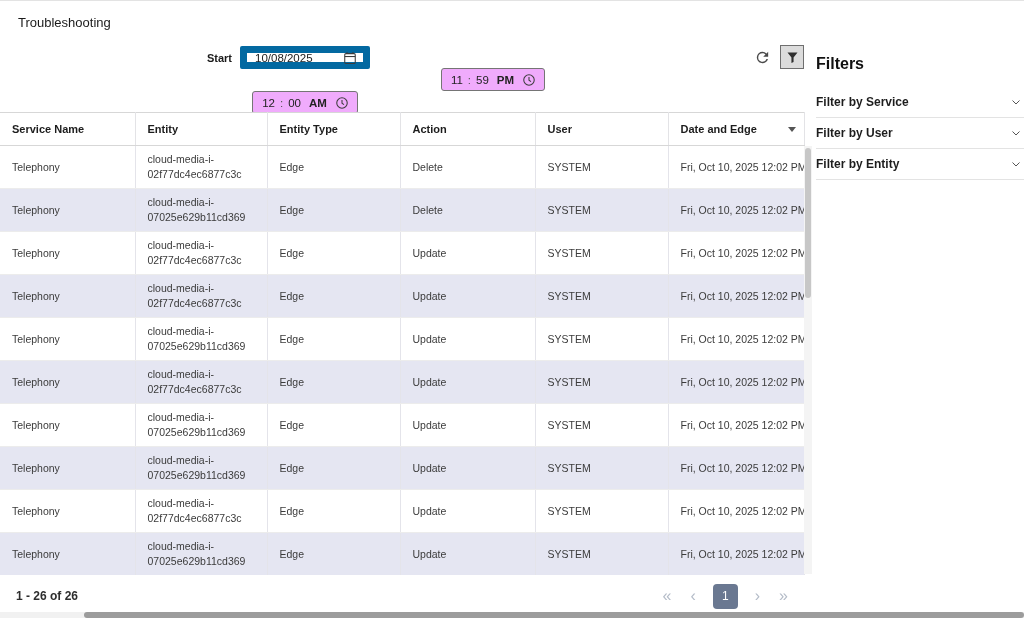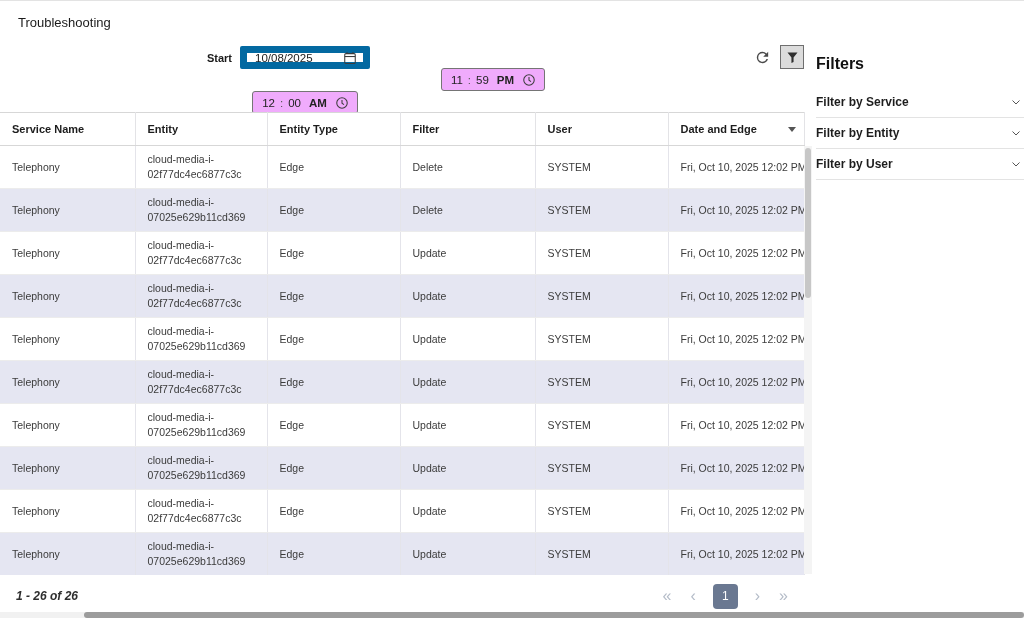--- a/index.html
+++ b/index.html
@@ -44,21 +44,21 @@
   table.audit td[data-cell="datetime"] { white-space: nowrap; }
   table.audit tr.alt td { background: #e5e6f2; }
   .caret-down { width: 0; height: 0; border-left: 4px solid transparent; border-right: 4px solid transparent; border-top: 5px solid #555; display: inline-block; }
 
   
   .v-scrollbar { position: absolute; top: 34px; right: 0; width: 8px; height: 428px; background: #f4f4f4; }
   .v-scrollbar .thumb { position: absolute; top: 2px; left: 1px; width: 6px; height: 150px; background: #c7c7c7; border-radius: 3px; }
 
   
   .pagination { position: absolute; left: 0; bottom: 7px; width: 812px; height: 30px; background: #fff; display: flex; align-items: center; justify-content: space-between; padding: 0 16px; }
-  .range-text { font-size: 12px; font-weight: 700; color: #2e2e2e; font-style: italic; }
+  .range-text { font-size: 12px; font-weight: 700; color: #2e2e2e; }
   .page-controls { display: flex; align-items: center; gap: 15px; margin-right: 6px; }
   .page-arrow { background: none; border: none; font-size: 16px; color: #b4bcc8; cursor: pointer; padding: 0 2px; line-height: 1; font-family: "Liberation Sans", sans-serif; }
   .page-current { width: 25px; height: 25px; border: none; border-radius: 4px; background: #6a7891; color: #fff; font-size: 12px; display: flex; align-items: center; justify-content: center; cursor: pointer; }
 
   
   .h-scrollbar { position: absolute; left: 0; right: 0; bottom: 0; height: 6px; background: #f1f1f1; }
   .h-scrollbar .thumb { position: absolute; left: 84px; right: 0; top: 0; height: 6px; background: #9c9c9c; border-radius: 3px; }
 
   
   .sidebar { position: absolute; left: 816px; top: 42px; right: 0; bottom: 20px; background: #fff; }
@@ -152,21 +152,21 @@
           <col style="width:133px">
         <col style="width:135px">
           <col style="width:133px">
           <col style="width:136px">
       </colgroup>
       <thead>
         <tr>
           <th>Service Name</th>
           <th>Entity</th>
           <th>Entity Type</th>
-          <th>Filter</th>
+          <th>Action</th>
           <th>User</th>
           <th>
             <div class="th-inner">
               <span>Date and Edge</span>
               <span class="caret-down"></span>
             </div>
           </th>
         </tr>
       </thead>
       <tbody>
@@ -276,30 +276,30 @@
     <h2>Filters</h2>
     <div class="filter-section">
       <span class="lbl">Filter by Service</span>
       <span>
         <svg viewBox="0 0 24 24" width="12" height="12">
             <path d="M5 9l7 7 7-7" fill="none" stroke="#555" stroke-width="2"></path>
           </svg>
       </span>
     </div>
     <div class="filter-section">
+      <span class="lbl">Filter by User</span>
+      <span>
+        <svg viewBox="0 0 24 24" width="12" height="12">
+            <path d="M5 9l7 7 7-7" fill="none" stroke="#555" stroke-width="2"></path>
+          </svg>
+      </span>
+    </div>
+    <div class="filter-section">
       <span class="lbl">Filter by Entity</span>
       <span>
         <svg viewBox="0 0 24 24" width="12" height="12">
             <path d="M5 9l7 7 7-7" fill="none" stroke="#555" stroke-width="2"></path>
           </svg>
       </span>
     </div>
-    <div class="filter-section">
-      <span class="lbl">Filter by User</span>
-      <span>
-        <svg viewBox="0 0 24 24" width="12" height="12">
-            <path d="M5 9l7 7 7-7" fill="none" stroke="#555" stroke-width="2"></path>
-          </svg>
-      </span>
-    </div>
   </div>
 
 </div>
 
 </body></html>

